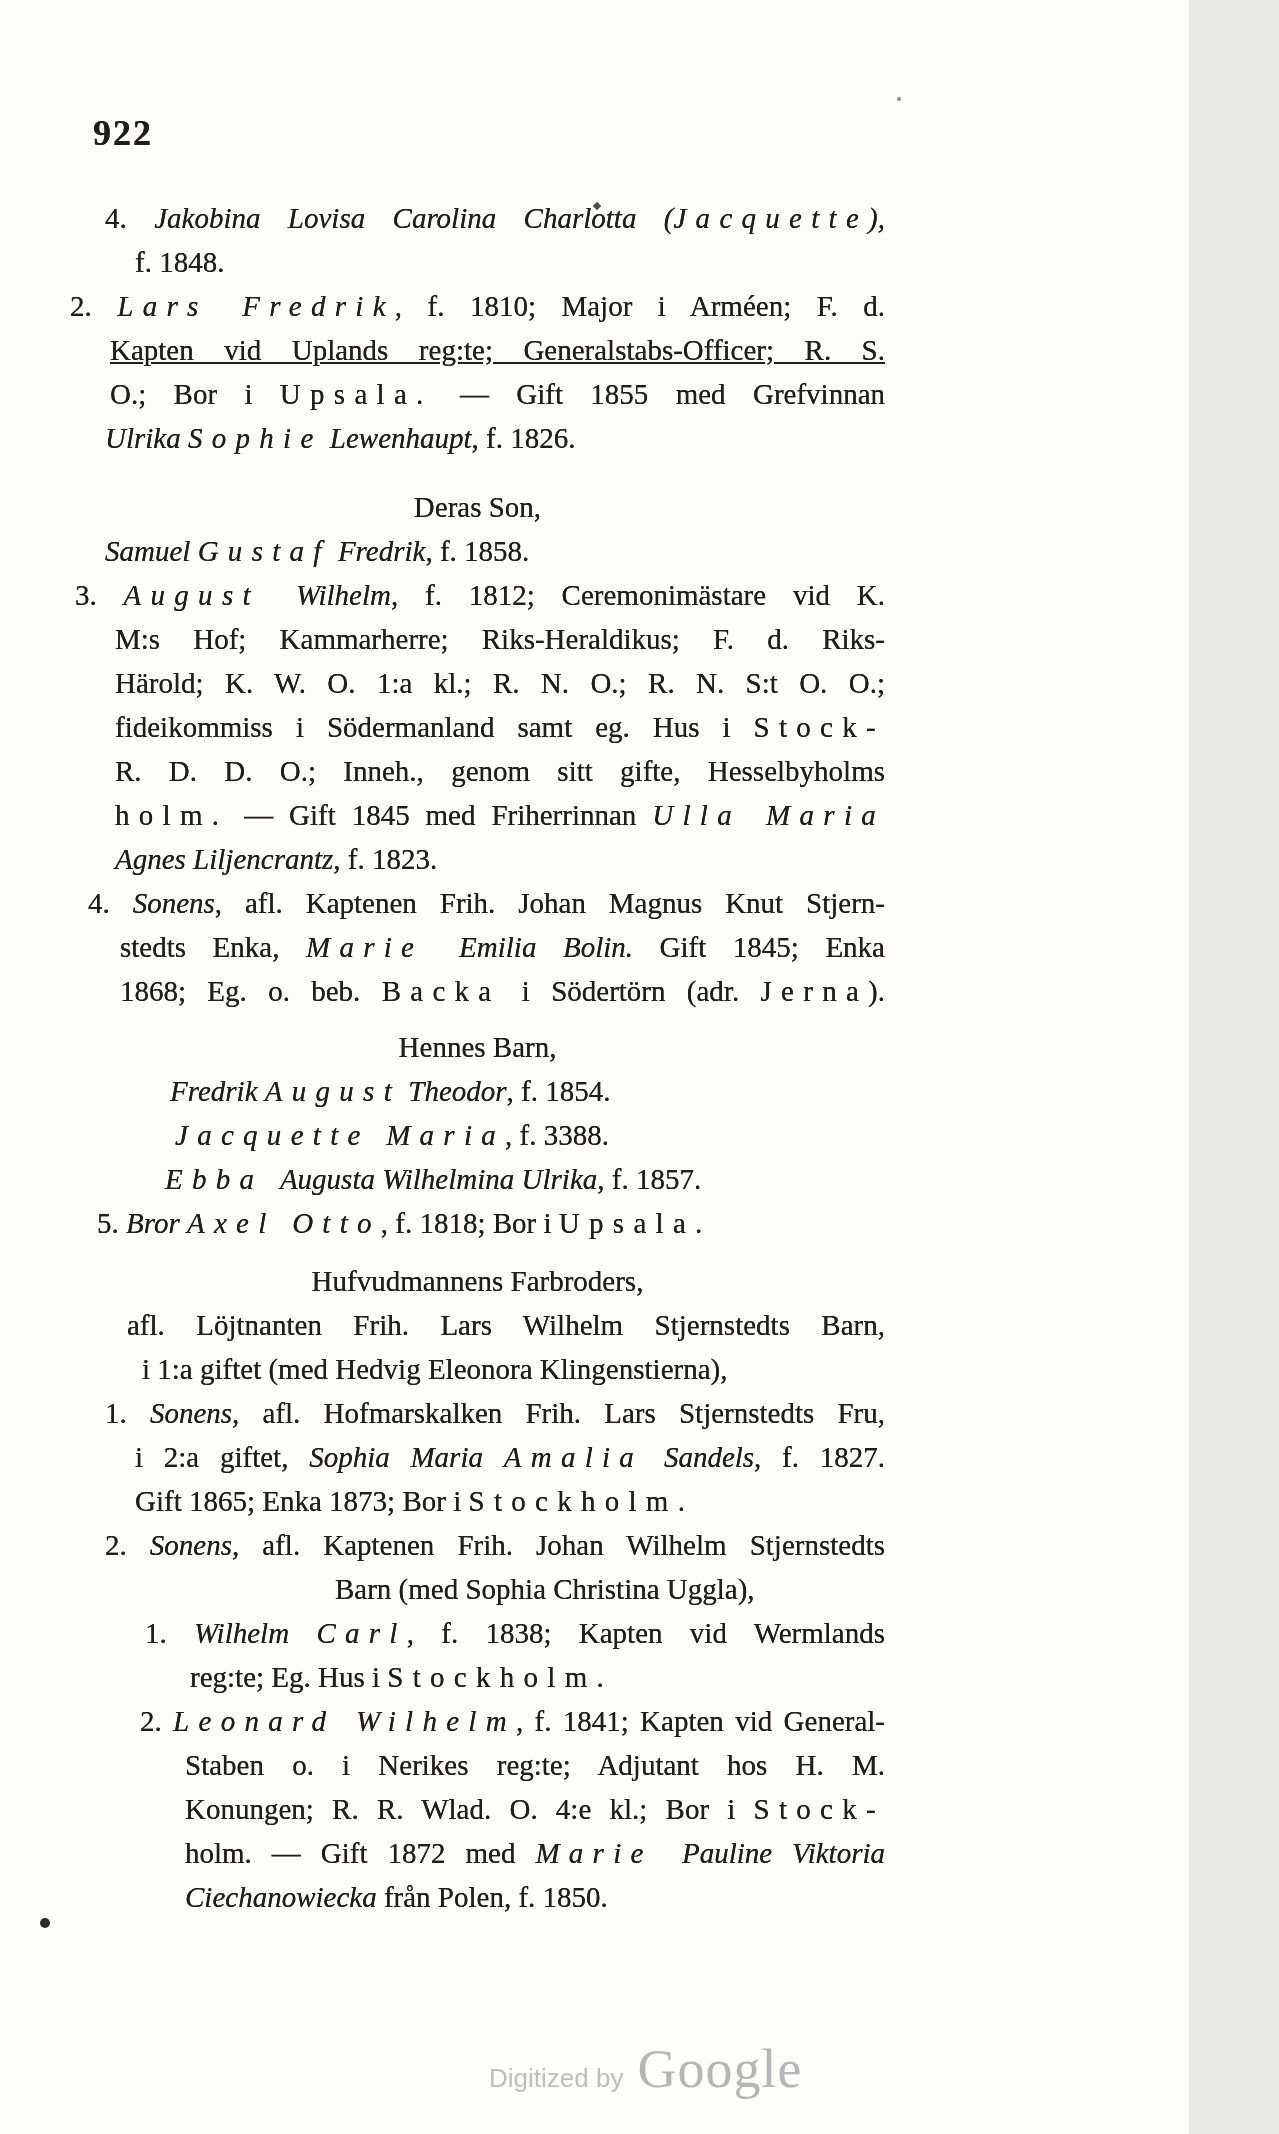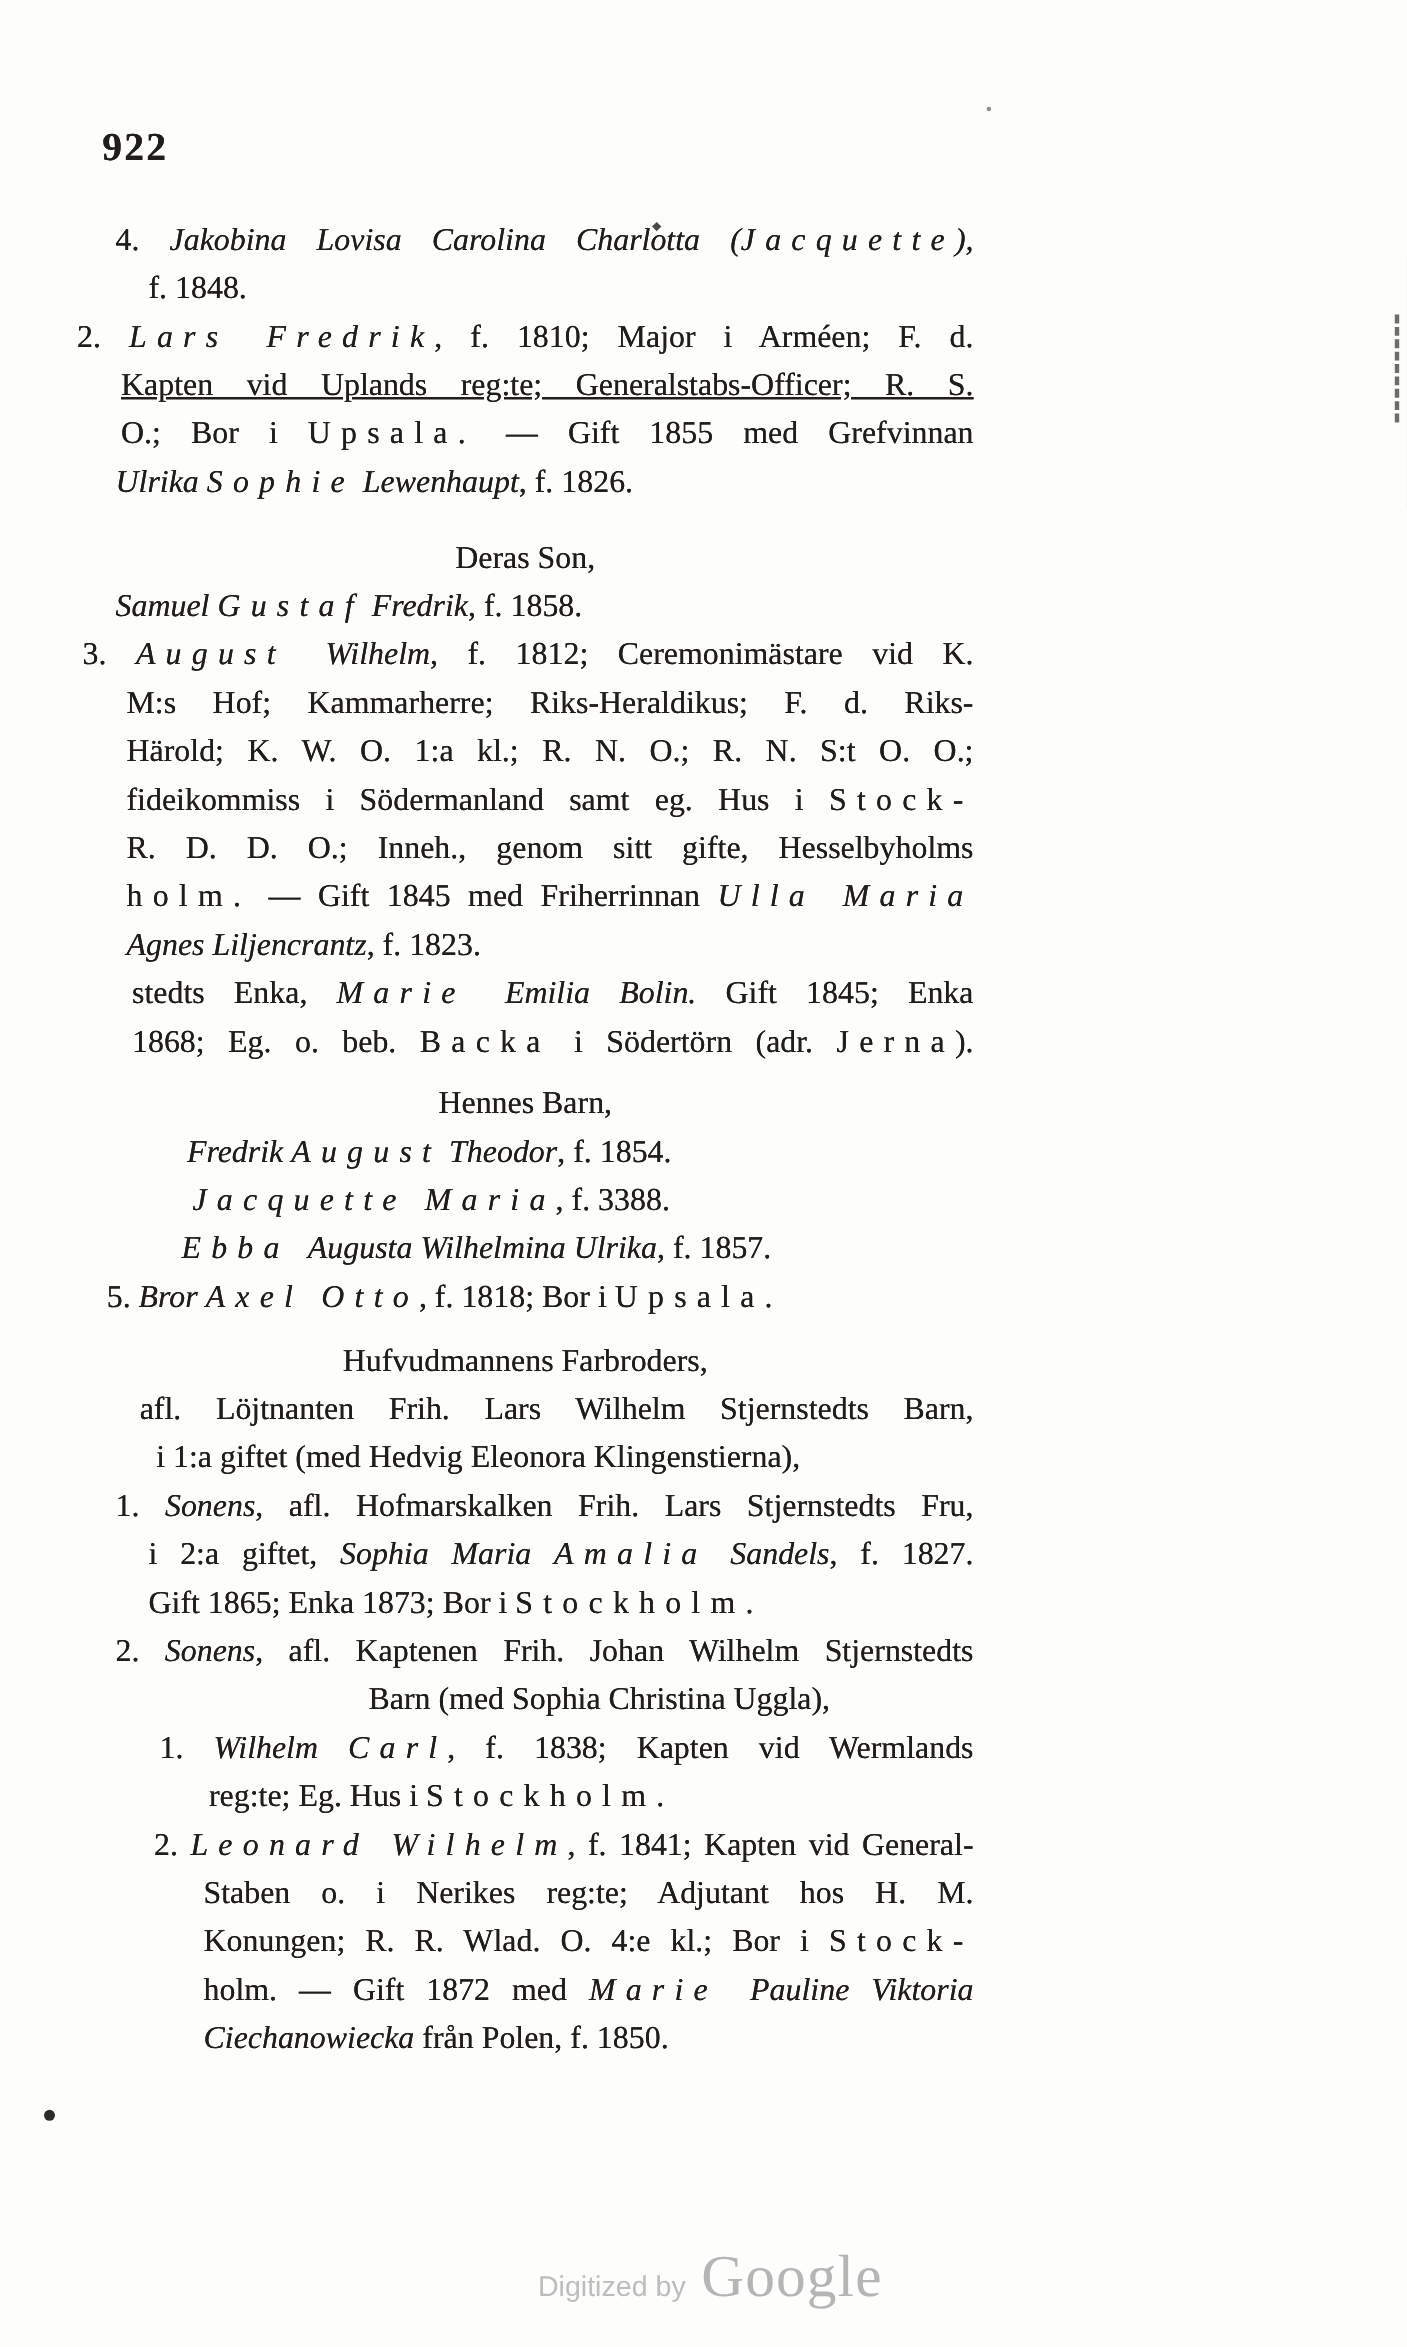--- a/index.html
+++ b/index.html
@@ -1,18 +1,18 @@
 <!DOCTYPE html>
 <html><head>
 <meta charset="utf-8">
 <style>
   html,body{margin:0;padding:0;background:#e8e8e6;}
   .page{
     position:relative;
-    width:1279px;height:2134px;
+    width:1189px;height:2134px;
     background:#fdfdfc;
     font-family:"Liberation Serif","DejaVu Serif",serif;
     color:#201d1a;
     overflow:hidden;
   }
   
   .page-number{
     position:absolute;left:93px;top:112px;
     font-size:36px;font-weight:bold;letter-spacing:2px;
     text-shadow:0 0 .6px currentColor;
@@ -82,20 +82,21 @@
       <div class="line left" style="padding-left: 35px;"><span class="it">Ulrika </span><span class="it ls">Sophie</span><span class="it"> Lewenhaupt</span><span>, f. 1826.</span></div>
       <div class="line center" style="margin-top: 25px; text-align: center;"><span>Deras Son,</span></div>
       <div class="line left" style="padding-left: 35px;"><span class="it">Samuel </span><span class="it ls">Gustaf</span><span class="it"> Fredrik</span><span>, f. 1858.</span></div>
       <div class="line justify" style="padding-left: 5px;"><span class="num">3.</span> <span class="it ls">August </span><span class="it">Wilhelm</span><span>, f. 1812; Ceremonimästare vid K.</span></div>
       <div class="line justify" style="padding-left: 45px;"><span>M:s Hof; Kammarherre; Riks-Heraldikus; F. d. Riks-</span></div>
       <div class="line justify" style="padding-left: 45px;"><span>Härold; K. W. O. 1:a kl.; R. N. O.; R. N. S:t O. O.;</span></div>
       <div class="line justify" style="padding-left: 45px;"><span>fideikommiss i Södermanland samt eg. Hus i </span><span class="ls">Stock-</span></div>
       <div class="line justify" style="padding-left: 45px;"><span>R. D. D. O.; Inneh., genom sitt gifte, Hesselbyholms</span></div>
       <div class="line justify" style="padding-left: 45px;"><span class="ls">holm.</span><span> — Gift 1845 med Friherrinnan </span><span class="it ls">Ulla Maria</span></div>
       <div class="line left" style="padding-left: 45px;"><span class="it">Agnes Liljencrantz</span><span>, f. 1823.</span></div>
+      <div class="line justify" style="padding-left: 18px;"><span class="num">4.</span> <span class="it">Sonens</span><span>, afl. Kaptenen Frih. Johan Magnus Knut Stjern-</span></div>
       <div class="line justify" style="padding-left: 50px;"><span>stedts Enka, </span><span class="it ls">Marie </span><span class="it">Emilia Bolin.</span><span> Gift 1845; Enka</span></div>
       <div class="line justify" style="padding-left: 50px;"><span>1868; Eg. o. beb. </span><span class="ls">Backa</span><span> i Södertörn (adr. </span><span class="ls">Jerna</span><span>).</span></div>
       <div class="line center" style="margin-top: 12px;"><span>Hennes Barn,</span></div>
       <div class="line left" style="padding-left: 100px;"><span class="it">Fredrik </span><span class="it ls">August</span><span class="it"> Theodor</span><span>, f. 1854.</span></div>
       <div class="line left" style="padding-left: 105px;"><span class="it ls">Jacquette Maria</span><span>, f. 3388.</span></div>
       <div class="line left" style="padding-left: 95px;"><span class="it ls">Ebba </span><span class="it">Augusta Wilhelmina Ulrika</span><span>, f. 1857.</span></div>
       <div class="line left" style="padding-left: 27px;"><span class="num">5.</span> <span class="it">Bror </span><span class="it ls">Axel Otto</span><span>, f. 1818; Bor i </span><span class="ls">Upsala.</span></div>
       <div class="line center" style="margin-top: 14px;"><span>Hufvudmannens Farbroders,</span></div>
       <div class="line justify" style="padding-left: 57px;"><span>afl. Löjtnanten Frih. Lars Wilhelm Stjernstedts Barn,</span></div>
       <div class="line left" style="padding-left: 72px;"><span>i 1:a giftet (med Hedvig Eleonora Klingenstierna),</span></div>

